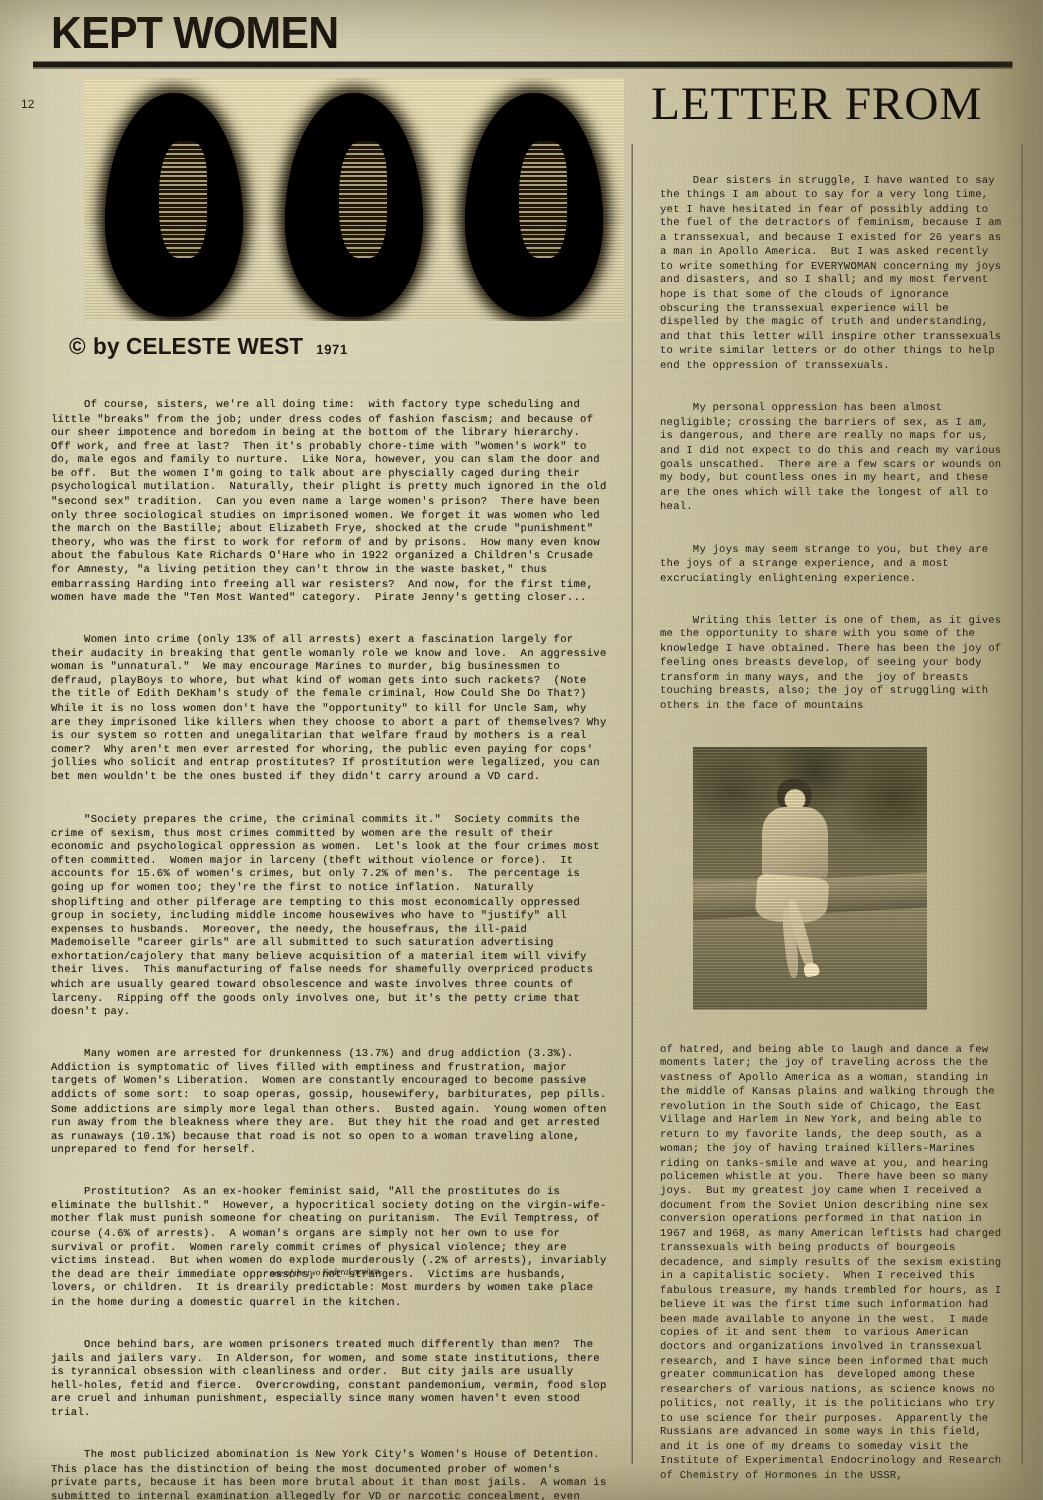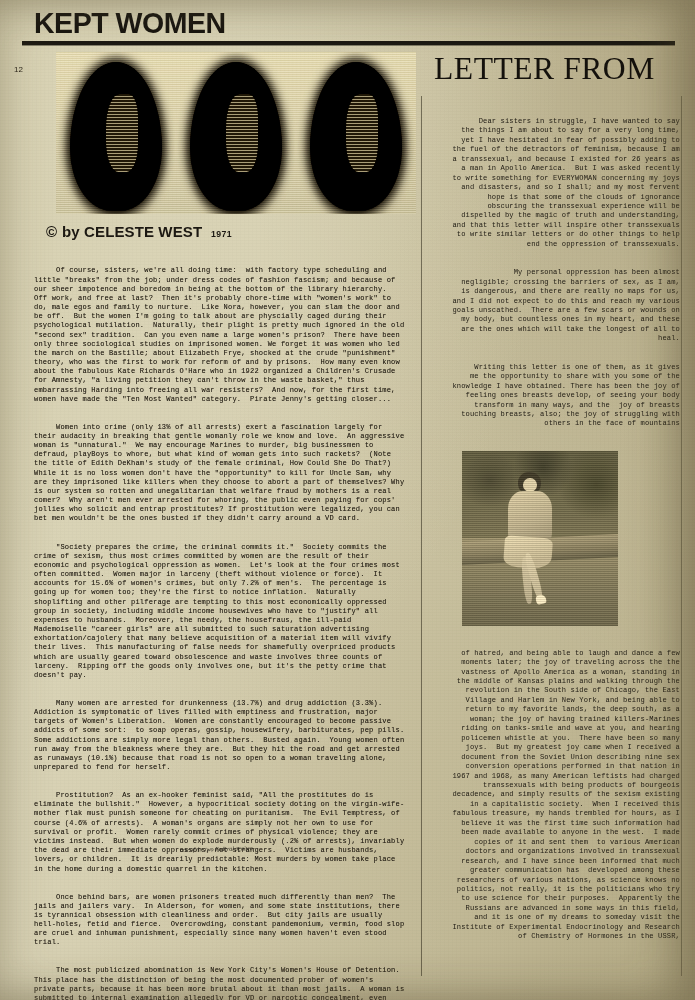--- a/index.html
+++ b/index.html
@@ -227,29 +227,28 @@
     line-height: 34px;
     letter-spacing: 0.5px;
     color: #14110c;
     margin-left: 2px;
     margin-bottom: 2px;
     transform: scaleX(1.02);
     transform-origin: left;
   }
   .body-right {
     margin-top: 12px;
-    margin-left: 20px;
+    margin-left: 8px;
     width: 228px;
     font-family: "Liberation Mono", "DejaVu Sans Mono", monospace;
     font-size: 7.1px;
     line-height: 9.45px;
     letter-spacing: 0.12px;
     color: #1f1b13;
     white-space: pre-wrap;
-    text-align: right;
   }
   .body-right p { margin: 0; }
 
   .portrait {
     position: relative;
     width: 156px;
     height: 175px;
     margin: 3px 0 4px 30px;
     overflow: hidden;
     background: linear-gradient(175deg, #7d7a52 0%, #6d6c48 18%, #8a8560 38%, #a39a74 58%, #8d8763 78%, #6f6d4b 100%);
@@ -389,20 +388,21 @@
 
   <div class="divider"></div>
   <div class="divider-2"></div>
 
   <div class="col-right">
     <div class="letter-head">LETTER FROM</div>
 
     <div class="body-right">
       <p>     Dear sisters in struggle, I have wanted to say the things I am about to say for a very long time, yet I have hesitated in fear of possibly adding to the fuel of the detractors of feminism, because I am a transsexual, and because I existed for 26 years as a man in Apollo America.  But I was asked recently to write something for EVERYWOMAN concerning my joys and disasters, and so I shall; and my most fervent hope is that some of the clouds of ignorance obscuring the transsexual experience will be dispelled by the magic of truth and understanding, and that this letter will inspire other transsexuals to write similar letters or do other things to help end the oppression of transsexuals.</p>
       <p>     My personal oppression has been almost negligible; crossing the barriers of sex, as I am, is dangerous, and there are really no maps for us, and I did not expect to do this and reach my various goals unscathed.  There are a few scars or wounds on my body, but countless ones in my heart, and these are the ones which will take the longest of all to heal.</p>
+      <p>     My joys may seem strange to you, but they are the joys of a strange experience, and a most excruciatingly enlightening experience.</p>
       <p>     Writing this letter is one of them, as it gives me the opportunity to share with you some of the knowledge I have obtained. There has been the joy of feeling ones breasts develop, of seeing your body transform in many ways, and the  joy of breasts touching breasts, also; the joy of struggling with others in the face of mountains</p>
     </div>
 
     <div class="portrait">
       <div class="foliage"></div>
       <div class="lawn"></div>
       <div class="wall"></div>
       <div class="figure">
         <div class="fig-head"></div>
         <div class="fig-face"></div>

